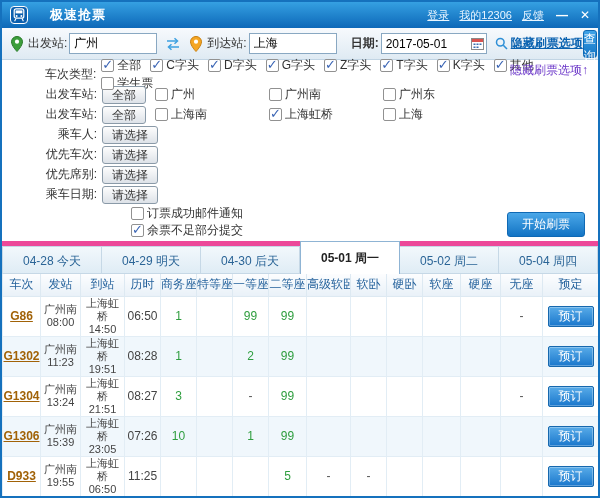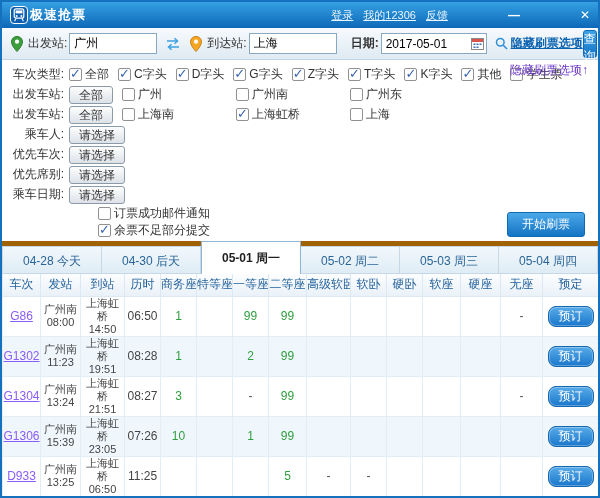--- a/index.html
+++ b/index.html
@@ -2,69 +2,69 @@
 <html style="--titlebar_blue: #1180cf; --accent_blue: #1374c4; --link_blue: #0a62b0; --seat_green: #2f9e3f; --hide_link_purple: #6a35c8; --tab_text_blue: #2a6496; --header_text_blue: #25629c;"><head>
 <meta charset="utf-8">
 <style>
   * { box-sizing: border-box; margin: 0; padding: 0; }
   html,body { width:600px; height:498px; }
   body { font-family: "Liberation Sans", "DejaVu Sans", sans-serif; font-size:12px; color:#333; background:#fff; }
   .window { width:600px; height:498px; border:2px solid #1571bd; background:#fff; position:relative; overflow:hidden; }
 
   
   .titlebar { height:26px; background:linear-gradient(#35a0e2,#0d68b8); display:flex; align-items:center; padding:0 8px; color:#fff; }
-  .titlebar .app-title { font-size:13px; font-weight:bold; letter-spacing:1px; margin-left:2px; }
-  .title-right { margin-left:auto; display:flex; align-items:center;gap:48px; }
+  .titlebar .app-title { font-size:13px; font-weight:bold; letter-spacing:1px; margin-left:22px; }
+  .title-right { margin-left:auto; display:flex; align-items:center; }
   .tlink { color:#eaf6ff; font-size:11px; text-decoration:underline; margin-left:10px; cursor:pointer; }
   .winbtn { color:#fff; font-size:12px; font-weight:bold; margin-left:12px; cursor:pointer; line-height:1; }
 
   
   .searchbar { height:32px; background:linear-gradient(#f7fafd,#dfeaf3); border-bottom:1px solid #c2d5e4; display:flex; align-items:center; padding:0 8px; }
   .searchbar .lbl { margin:0 2px 0 4px; white-space:nowrap; }
   .txt { height:21px; border:1px solid #89a8c2; font-size:12px; padding:0 4px; background:#fff; font-family:inherit; }
   .txt.city { width:88px; }
   .date-wrap { position:relative; display:inline-block; }
   .date-wrap .txt { width:106px; padding-right:18px; }
   .date-wrap svg { position:absolute; right:3px; top:4px; }
   .swap { margin:0 8px; display:flex; align-items:center; cursor:pointer; }
   .timelink { color:#0a62b0; font-weight:bold; text-decoration:underline; margin-left:3px; cursor:pointer; white-space:nowrap; }
   .query-btn { margin-left:auto; width:66px; height:28px; background:linear-gradient(#3fa3e8,#1374c4); border:1px solid #0f69b4; border-radius:3px; color:#fff; font-size:12px; font-family:Liberation Serif, serif; cursor:pointer; }
 
   
-  .filters { position:relative; padding:4px 0 2px 0; }
+  .filters { position:relative; padding:4px 0 2px 0;margin-left:33px; }
   .frow { display:flex; align-items:center; height:19px; margin:1px 0; }
   .flabel { width:62px; text-align:right; margin-right:5px; white-space:nowrap; color:#333; }
   .cbx-item { display:inline-flex; align-items:center; cursor:pointer; }
   .cbx-item.tt { margin-right:9px; }
   .cbx-item.st { width:114px; }
   .cbx { width:13px; height:13px; border:1px solid #919191; background:#fff; border-radius:2px; display:inline-block; position:relative; margin-right:3px; flex:none; }
   .cbx.checked::after { content:"✓"; position:absolute; left:0; top:-3px; color:#3a64b4; font-size:13px; font-weight:bold; }
   .cbx-label { white-space:nowrap; }
   .gray-btn { border:1px solid #8a9aa8; background:linear-gradient(#fdfdfd,#dde2e8); border-radius:3px; height:18px; padding:0 9px; font-size:12px; color:#333; font-family:inherit; cursor:pointer; }
   .hide-link { position:absolute; top:2px; right:10px; color:#6a35c8; cursor:pointer; }
   .extra { margin-left:96px; height:16px; }
   .start-btn { position:absolute; right:13px; bottom:4px; width:78px; height:25px; background:linear-gradient(#4aa7e8,#1374c4); border:1px solid #0f69b4; border-radius:3px; color:#fff; font-size:12px; font-family:inherit; cursor:pointer; }
 
   
-  .tabs { display:flex; align-items:flex-end; height:33px; background:#a16207; }
+  .tabs { display:flex; align-items:flex-end; height:33px; background:#ec4899; }
   .tab { flex:1; height:28px; line-height:28px; text-align:center; font-size:12px; color:#2a6496; background:linear-gradient(#f2f8fc,#dfecf5); border:1px solid #c6d8e6; border-left:none; cursor:pointer; white-space:nowrap; }
   .tab:first-child { border-left:1px solid #c6d8e6; }
   .tab.active { height:33px; line-height:33px; background:#fff; border:1px solid #8fb4d4; border-bottom:none; font-weight:bold; color:#222; }
 
   
   table { width:596px; border-collapse:collapse; table-layout:fixed; font-size:12px; }
   thead th { height:22px; background:linear-gradient(#fcfdfe,#e9f1f8); color:#25629c; font-weight:normal; border:1px solid #dde9f2; border-top:none; white-space:nowrap; overflow:hidden;text-align:center; }
   tbody td { height:30px; border:1px solid #e2edf5; text-align:center; color:#444; padding:0; overflow:hidden; }
   tbody tr:nth-child(even) { background:#f0f7fc; }
-  .train-link { color:#8b5cf6; font-weight:normal; text-decoration:underline; cursor:pointer; }
+  .train-link { color:#a16207; font-weight:bold; text-decoration:underline; cursor:pointer; }
   .st-name { font-size:11px; line-height:13px; }
   .st-time { font-size:11px; line-height:13px; }
   .seat-num { color:#2f9e3f; }
   .seat-dash { color:#555; }
-  .book-btn { background:linear-gradient(#58abe8,#1a77cc); border:1px solid #1668ae; box-shadow:inset 0 0 0 1px rgba(255,255,255,.3); color:#fff; border-radius:8px; height:21px; padding:0 10px; font-size:12px; font-family:inherit; cursor:pointer; }
+  .book-btn { background:linear-gradient(#58abe8,#1a77cc); border:1px solid #1668ae; box-shadow:inset 0 0 0 1px rgba(255,255,255,.3); color:#fff; border-radius:2px; height:21px; padding:0 10px; font-size:12px; font-family:inherit; cursor:pointer; }
 </style>
 </head>
 <body>
 
 <div class="window">
 
   <div class="titlebar">
     <span style="display:flex;">
       <svg width="18" height="18" viewBox="0 0 18 18">
         <rect x="0.5" y="0.5" width="17" height="17" rx="3.5" fill="#0b5fae" stroke="#ffffff" stroke-width="1"></rect>
@@ -228,24 +228,24 @@
             <span class="cbx-label">余票不足部分提交</span>
           </span>
         </div>
       </div>
 
     <button class="start-btn">开始刷票</button>
   </div>
 
   <div class="tabs" id="tabs">
       <div class="tab">04-28 今天</div>
+      <div class="tab">04-29 明天</div>
       <div class="tab">04-30 后天</div>
       <div class="tab active">05-01 周一</div>
       <div class="tab">05-02 周二</div>
-      <div class="tab">05-03 周三</div>
       <div class="tab">05-04 周四</div>
     </div>
 
   <table>
     <colgroup id="cols">
         <col style="width: 38px;">
         <col style="width: 40px;">
         <col style="width: 44px;">
         <col style="width: 36px;">
         <col style="width: 36px;">
@@ -369,21 +369,21 @@
           <td></td>
           <td></td>
           <td></td>
           <td></td>
           <td><button class="book-btn">预订</button></td>
         </tr>
         <tr>
           <td><span class="train-link">D933</span></td>
           <td>
             <div class="st-name">广州南</div>
-            <div class="st-time">13:25</div>
+            <div class="st-time">19:55</div>
           </td>
           <td>
             <div class="st-name">上海虹桥</div>
             <div class="st-time">06:50</div>
           </td>
           <td>11:25</td>
           <td></td>
           <td></td>
           <td></td>
           <td><span class="seat-num">5</span></td>

